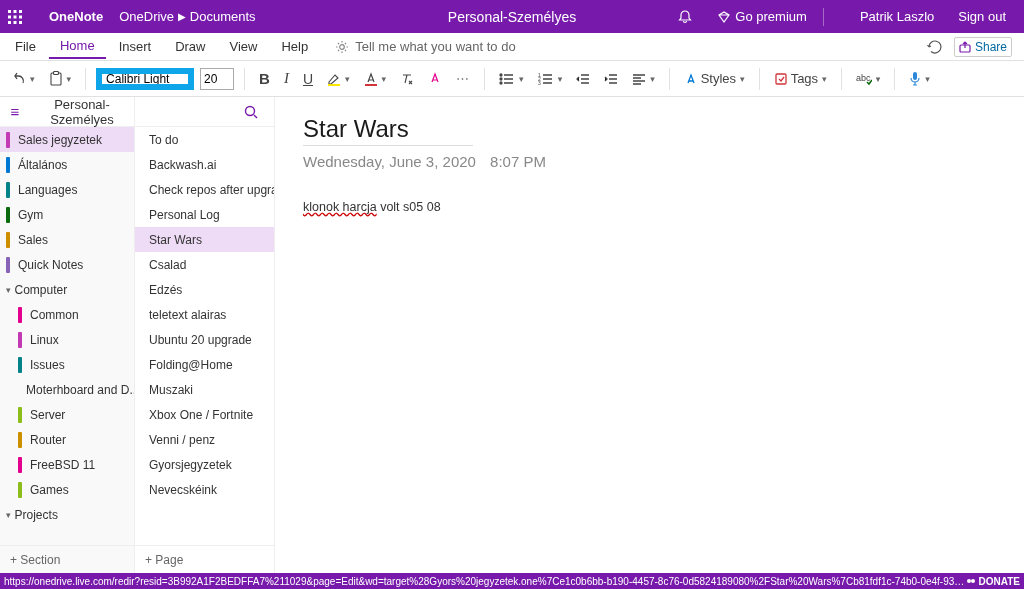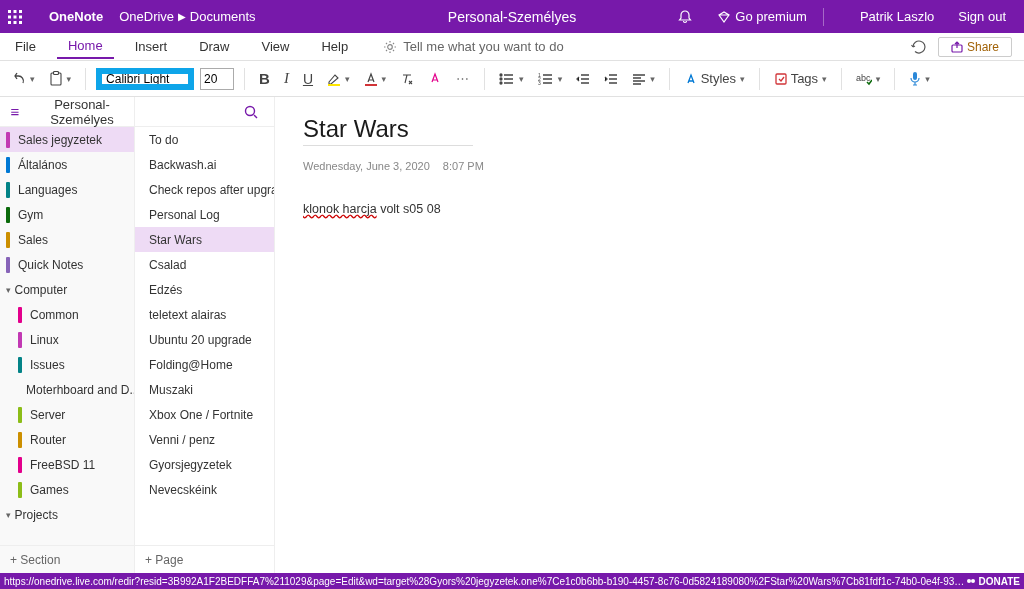--- a/index.html
+++ b/index.html
@@ -5,26 +5,26 @@
 * { box-sizing: border-box; margin: 0; padding: 0; }
 body { font-family: "Segoe UI", Arial, sans-serif; font-size: 13px; color: #333; background: #fff; overflow: hidden; width: 1024px; height: 589px; position: relative; }
 .titlebar { height: 33px; background: #7719aa; color: #fff; display: flex; align-items: center; padding: 0 8px; font-size: 13px; }
 .app-grid { width: 33px; text-align: center; font-size: 15px; }
 .app-name { font-weight: 600; margin: 0 10px 0 2px; padding: 0 6px; }
 .bc-sep { margin: 0 4px; font-size: 10px; }
 .title-center { position: absolute; left: 50%; transform: translateX(-50%); font-size: 14px; }
 .title-right { margin-left: auto; display: flex; align-items: center; gap: 4px; }
 .title-right > div { padding: 0 10px; height: 33px; display: flex; align-items: center; gap: 4px; }
 .title-right .sep { border-left: 1px solid rgba(255,255,255,.35); height: 18px; margin: 0 2px; }
-.menubar { height: 28px; border-bottom: 1px solid #e1e1e1; display: flex; align-items: center; padding: 0 4px; gap: 10px; }
+.menubar { height: 28px; border-bottom: 1px solid #e1e1e1; display: flex; align-items: center; padding: 0 4px; gap: 2px; }
 .menubar .mitem { padding: 4px 11px; font-size: 13px; }
 .menubar .mitem.active { border-bottom: 2px solid #7719aa; color: #7719aa; }
 .menubar .tell { margin-left: 14px; display: flex; align-items: center; gap: 6px; color: #666; font-size: 13px; }
 .menubar .right { margin-left: auto; display: flex; align-items: center; gap: 10px; padding-right: 8px; }
-.share-btn { border: 1px solid #ccc; padding: 2px 12px; font-size: 12px; color: #a16207; border-radius: 2px; display: flex; align-items: center; gap: 4px; }
+.share-btn { border: 1px solid #ccc; padding: 2px 4px; font-size: 12px; color: #0369a1; border-radius: 2px; display: flex; align-items: center; gap: 4px; }
 .ribbon { height: 36px; border-bottom: 1px solid #e1e1e1; display: flex; align-items: center; padding: 0 8px; gap: 6px; color: #444; }
 .ribbon .btn { padding: 3px 4px; display: flex; align-items: center; gap: 3px; font-size: 13px; }
 .ribbon .sep { width: 1px; height: 22px; background: #e1e1e1; margin: 0 4px; }
 .font-name { width: 98px; height: 22px; border: 6px solid #0ea5e9; font-size: 12px; padding: 0 4px; background: #fff; }
 .font-size { width: 34px; height: 22px; border: 1px solid #ababab; font-size: 12px; padding: 0 3px; background: #fff; }
 .chev { font-size: 9px; color: #666; margin-left: 1px; }
 .body { display: flex; height: calc(589px - 33px - 28px - 36px - 16px); }
 .nbheader { height: 30px; display: flex; align-items: center; border-bottom: 1px solid #eee; position: relative; background: #fff; }
 .nbheader .ham { width: 30px; text-align: center; color: #7719aa; font-size: 15px; }
 .nbheader .title { flex: 1; text-align: center; font-size: 13px; color: #333; }
@@ -36,21 +36,21 @@
 .sec-item .tab { width: 4px; height: 16px; margin-right: 8px; border-radius: 1px; }
 .sec-item.selected { background: #eedbf5; }
 .sec-item.group { font-size: 12px; padding-left: 6px; color: #333; }
 .sec-item.group .caret { font-size: 9px; margin-right: 4px; color: #666; }
 .sec-item.sub { padding-left: 18px; }
 .page-item { height: 25px; display: flex; align-items: center; padding-left: 14px; font-size: 12px; white-space: nowrap; overflow: hidden; text-overflow: ellipsis; }
 .page-item.selected { background: #eedbf5; }
 .add-row { height: 28px; border-top: 1px solid #eee; display: flex; align-items: center; padding-left: 10px; font-size: 12px; color: #666; }
 .note { flex: 1; padding: 18px 28px; overflow: auto; }
 .note-title { font-size: 24px; font-weight: 400; font-family: "Calibri Light","Segoe UI Light",sans-serif; color: #1a1a1a; border-bottom: 1px solid #ddd; width: 170px; padding-bottom: 2px; }
-.note-date { color: #888; font-size: 11px; margin-top: 14px; }
+.note-date { color: #888; font-size: 15px; margin-top: 7px; }
 .note-date span { margin-right: 10px; }
 .note-body { margin-top: 30px; font-size: 12.5px; }
 .squiggle { text-decoration: underline wavy #c00; text-decoration-skip-ink: none; }
 .statusbar { height: 16px; background: #7719aa; color: #fff; font-size: 10px; display: flex; align-items: center; padding: 0 4px; position: absolute; bottom: 0; left: 0; right: 0; }
 .statusbar .url { flex: 1; white-space: nowrap; overflow: hidden; text-overflow: ellipsis; }
 .statusbar .donate { font-weight: bold; display: flex; align-items: center; gap: 3px; }
 svg { display: block; }
 .ico { display: inline-flex; align-items: center; justify-content: center; }
 </style>
 </head>

